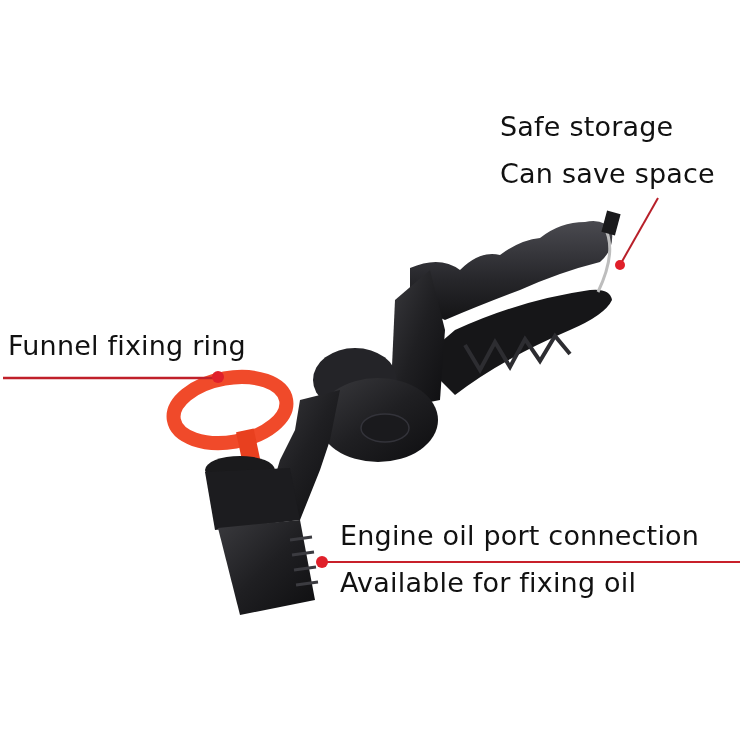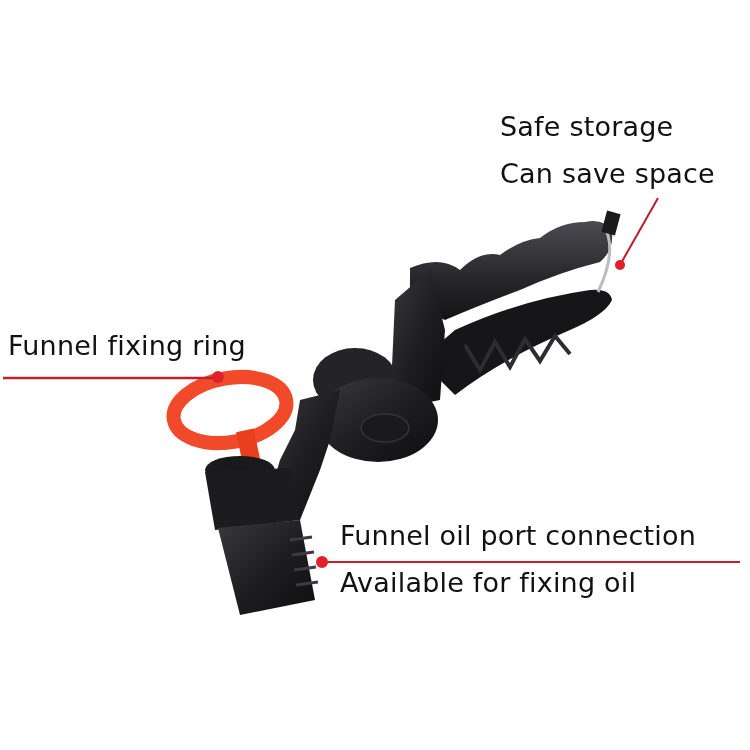--- a/index.html
+++ b/index.html
@@ -77,15 +77,15 @@
     <circle cx="218" cy="377" r="6" fill="#e0202a"></circle>
     <line x1="322" y1="562" x2="740" y2="562" stroke="#c8202a" stroke-width="2"></line>
     <circle cx="322" cy="562" r="6" fill="#e0202a"></circle>
   </svg>
 
   <div class="label" style="left:500px; top:113px;">Safe storage</div>
   <div class="label" style="left:500px; top:160px;">Can save space</div>
 
   <div class="label" style="left:8px; top:308px;margin-top:24px;">Funnel fixing ring</div>
 
-  <div class="label" style="left:340px; top:522px;">Funnel oil port connection</div>
+  <div class="label" style="left:340px; top:522px;">Engine oil port connection</div>
   <div class="label" style="left:340px; top:569px;">Available for fixing oil</div>
 </div>
 
 </body></html>

